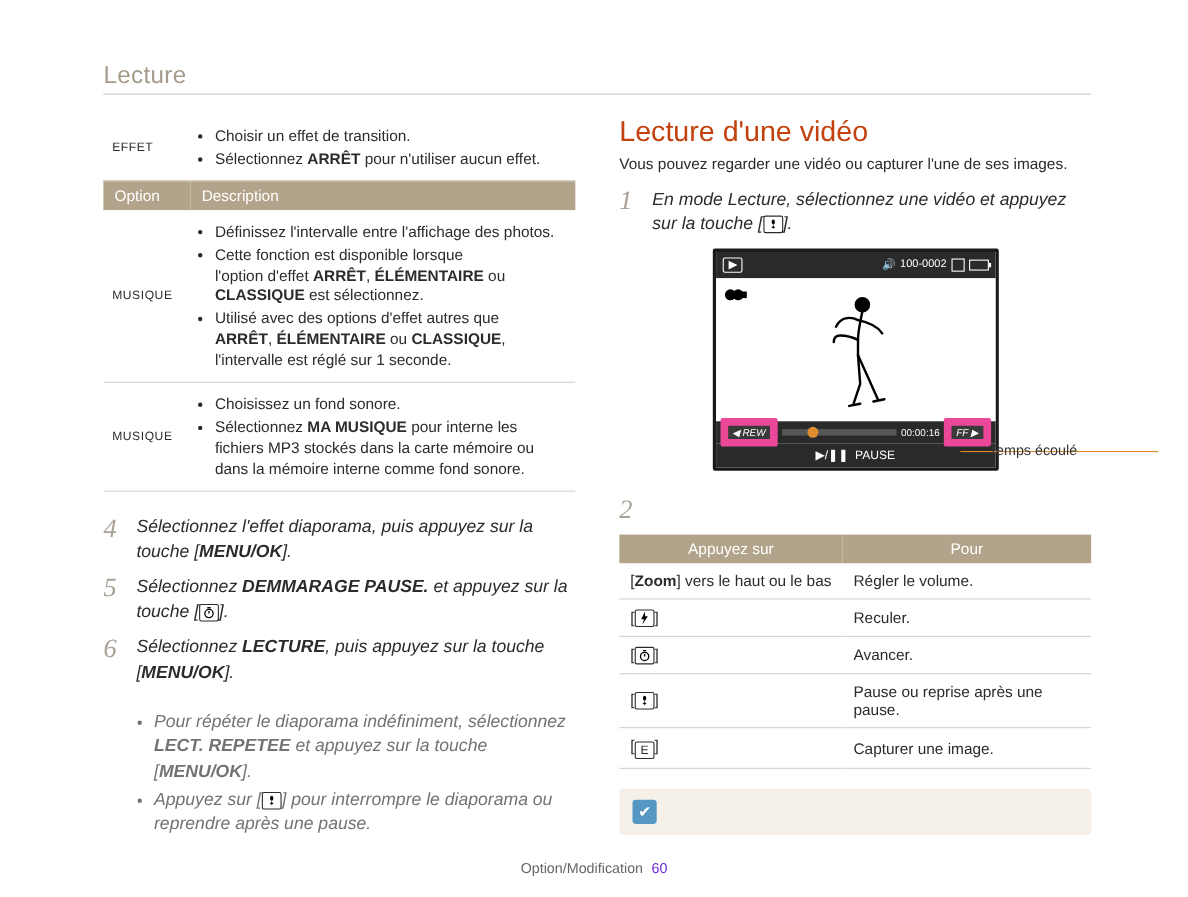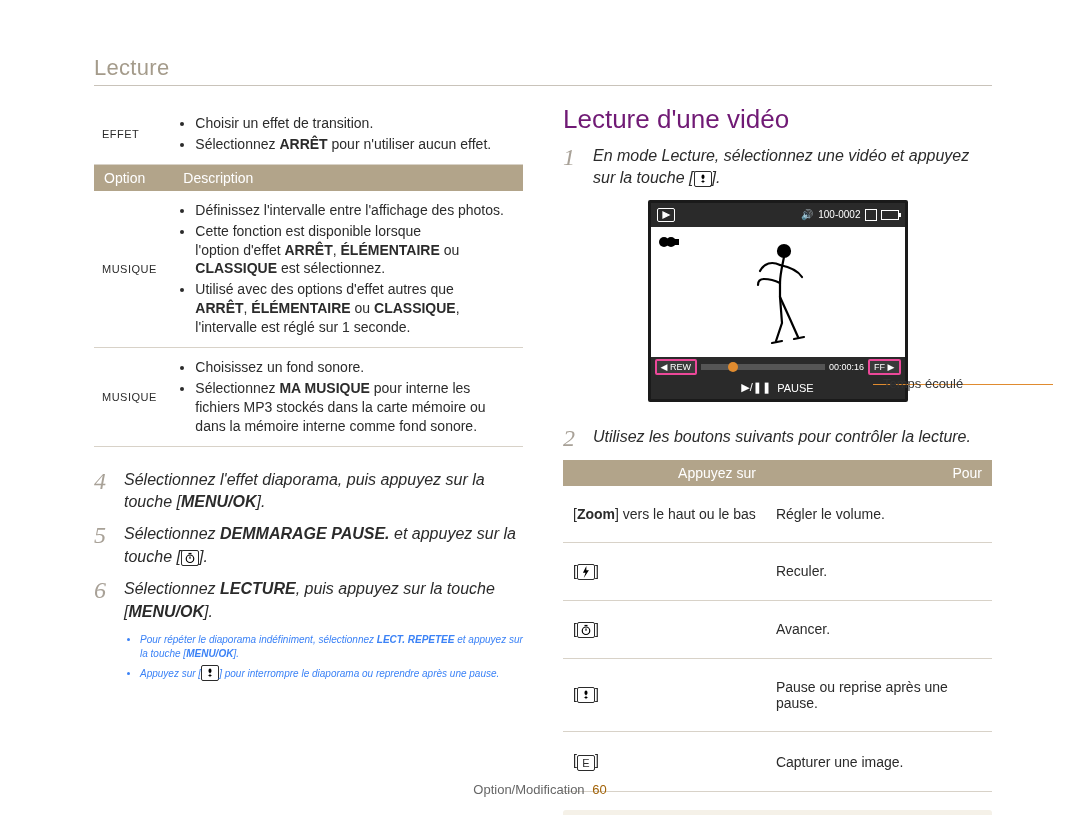--- a/index.html
+++ b/index.html
@@ -60,38 +60,38 @@
   .step { display: flex; gap: 12px; margin: 10px 0; }
   .step-n {
     font-style: italic;
     font-family: Georgia, "Times New Roman", serif;
     font-size: 24px;
     color: #a8a197;
     line-height: 1;
     min-width: 18px;
   }
   .step-body { font-size: 16px; line-height: 1.4; font-style: italic; }
-  .step-body .sub { font-size: 10px; color: #3b82f6; margin-top: 10px; }
+  .step-body .sub { font-size: 16px; color: #737373; margin-top: 23px; }
   .step-body ul { padding-left: 16px; margin: 6px 0 0 0; }
   .step-body li { margin: 4px 0; }
   .strong { font-weight: 700; }
   .iconbox {
     display: inline-flex;
     align-items: center;
     justify-content: center;
     width: 18px; height: 16px;
     border: 1.5px solid #2b2b2b;
     border-radius: 2px;
     font-size: 11px;
     line-height: 1;
     vertical-align: -2px;
     padding: 0;
   }
   h2.section-title {
-    color: #701a75;
+    color: #c2410c;
     font-weight: 300;
     font-size: 26px;
     margin: 0 0 6px 0;
   }
   .intro { font-size: 14px; margin-bottom: 14px; }
   .screen {
     width: 260px;
     margin: 8px auto 4px;
     border: 3px solid #1a1a1a;
     border-radius: 2px;
@@ -119,50 +119,50 @@
   .skater { position:absolute; left:50%; top:14px; transform:translateX(-40%); }
   .screen-bar {
     height: 20px;
     background: #2a2a2a;
     display:flex; align-items:center;
     color:#fff; font-size:9px;
     padding: 0 4px;
     gap:4px;
     position: relative;
   }
-  .screen-bar .btn { border:2px solid #ec4899; padding:1px 4px; background:#3a3a3a; border-radius:2px; }
+  .screen-bar .btn { border:7px solid #ec4899; padding:1px 4px; background:#3a3a3a; border-radius:2px;font-style:italic; }
   .screen-bar .prog { flex:1; height:6px; background:#555; position:relative; }
   .screen-bar .prog .dot { position:absolute; left:22%; top:-2px; width:10px; height:10px; background:#e08b2f; border-radius:50%; }
   .screen-pause {
     height: 22px; background:#2a2a2a; color:#fff;
     display:flex; align-items:center; justify-content:center;
     font-size: 11px; gap:6px;
   }
   .leader {
     position: absolute;
     left: 310px; top: -22px;
     width: 180px;
     border-top: 1px solid #e08b2f;
   }
   .leader-label {
-    position:absolute; left: 320px; top: -30px;
+    position:absolute; left: 336px; top: -30px;
     font-size: 13px; color: #333; white-space: nowrap;
   }
   .screen-wrap { position: relative; margin-bottom: 24px; }
   table.ctrl {
     border-collapse: collapse;
     width: 100%;
     font-size: 14px;
     margin-top: 8px;
   }
   table.ctrl th {
-    background:#b2a48a; color:#fff; font-weight:400; text-align:right;
+    background:#b2a48a; color:#fff; font-weight:400; text-align:center;
     padding:5px 10px;
   }
-  table.ctrl td { border-bottom: 1px solid #d8d2c8; padding:20px 10px; }
+  table.ctrl td { border-bottom: 1px solid #d8d2c8; padding:8px 10px; }
   table.ctrl td.k { white-space: nowrap; }
   .notebox {
     display:flex; gap:12px;
     background:#f5f1e8;
     border-radius:3px;
     padding: 10px 12px;
     margin-top: 18px;
     font-size: 13px;
     color:#444;
   }
@@ -175,21 +175,21 @@
     font-size:14px;
     flex-shrink:0;
   }
   .footer {
     position:absolute;
     bottom: 18px; left:0; right:0;
     text-align:center;
     font-size: 13px;
     color:#666;
   }
-  .footer .pn { color:#a16207; margin-left:4px; }
+  .footer .pn { color:#6d28d9; margin-left:4px; }
 </style>
 </head>
 <body>
 
 <div class="page">
   <div class="page-header">
     <span>Lecture</span>
   </div>
 
   <div class="cols">
@@ -281,20 +281,21 @@
                 </span><span>] pour interrompre le diaporama ou reprendre après une pause.</span>
               </li>
             </ul>
           </div>
         </div>
       </div>
     </div>
 
     <div class="col">
       <h2 class="section-title">Lecture d'une vidéo</h2>
+      <div class="intro">Vous pouvez regarder une vidéo ou capturer l'une de ses images.</div>
 
       <div class="step">
         <div class="step-n">1</div>
         <div class="step-body">
           <span>En mode Lecture, sélectionnez une vidéo et appuyez sur la touche [</span><span class="iconbox">
             <svg viewBox="0 0 16 16" width="12" height="12" fill="#000">
                 <path d="M8 2c1.5 0 2 2 2 3s-.5 3-2 3-2-2-2-3 .5-3 2-3zM8 8c0 3-3 4-3 4 2 0 3 .5 3 2 0-1.5 1-2 3-2 0 0-3-1-3-4z"></path>
               </svg>
           </span><span>].</span>
         </div>
@@ -351,21 +352,20 @@
           </div>
         </div>
         <div style="position:relative; height:0;">
           <div class="leader"></div>
           <div class="leader-label">Temps écoulé</div>
         </div>
       </div>
 
       <div class="step">
         <div class="step-n">2</div>
-        <div class="step-body">Utilisez les boutons suivants pour contrôler la lecture.</div>
       </div>
 
       <table class="ctrl">
         <tbody>
             <tr>
           <th style="width:32%">Appuyez sur</th>
           <th>Pour</th>
         </tr>
         <tr>
           <td class="k">

